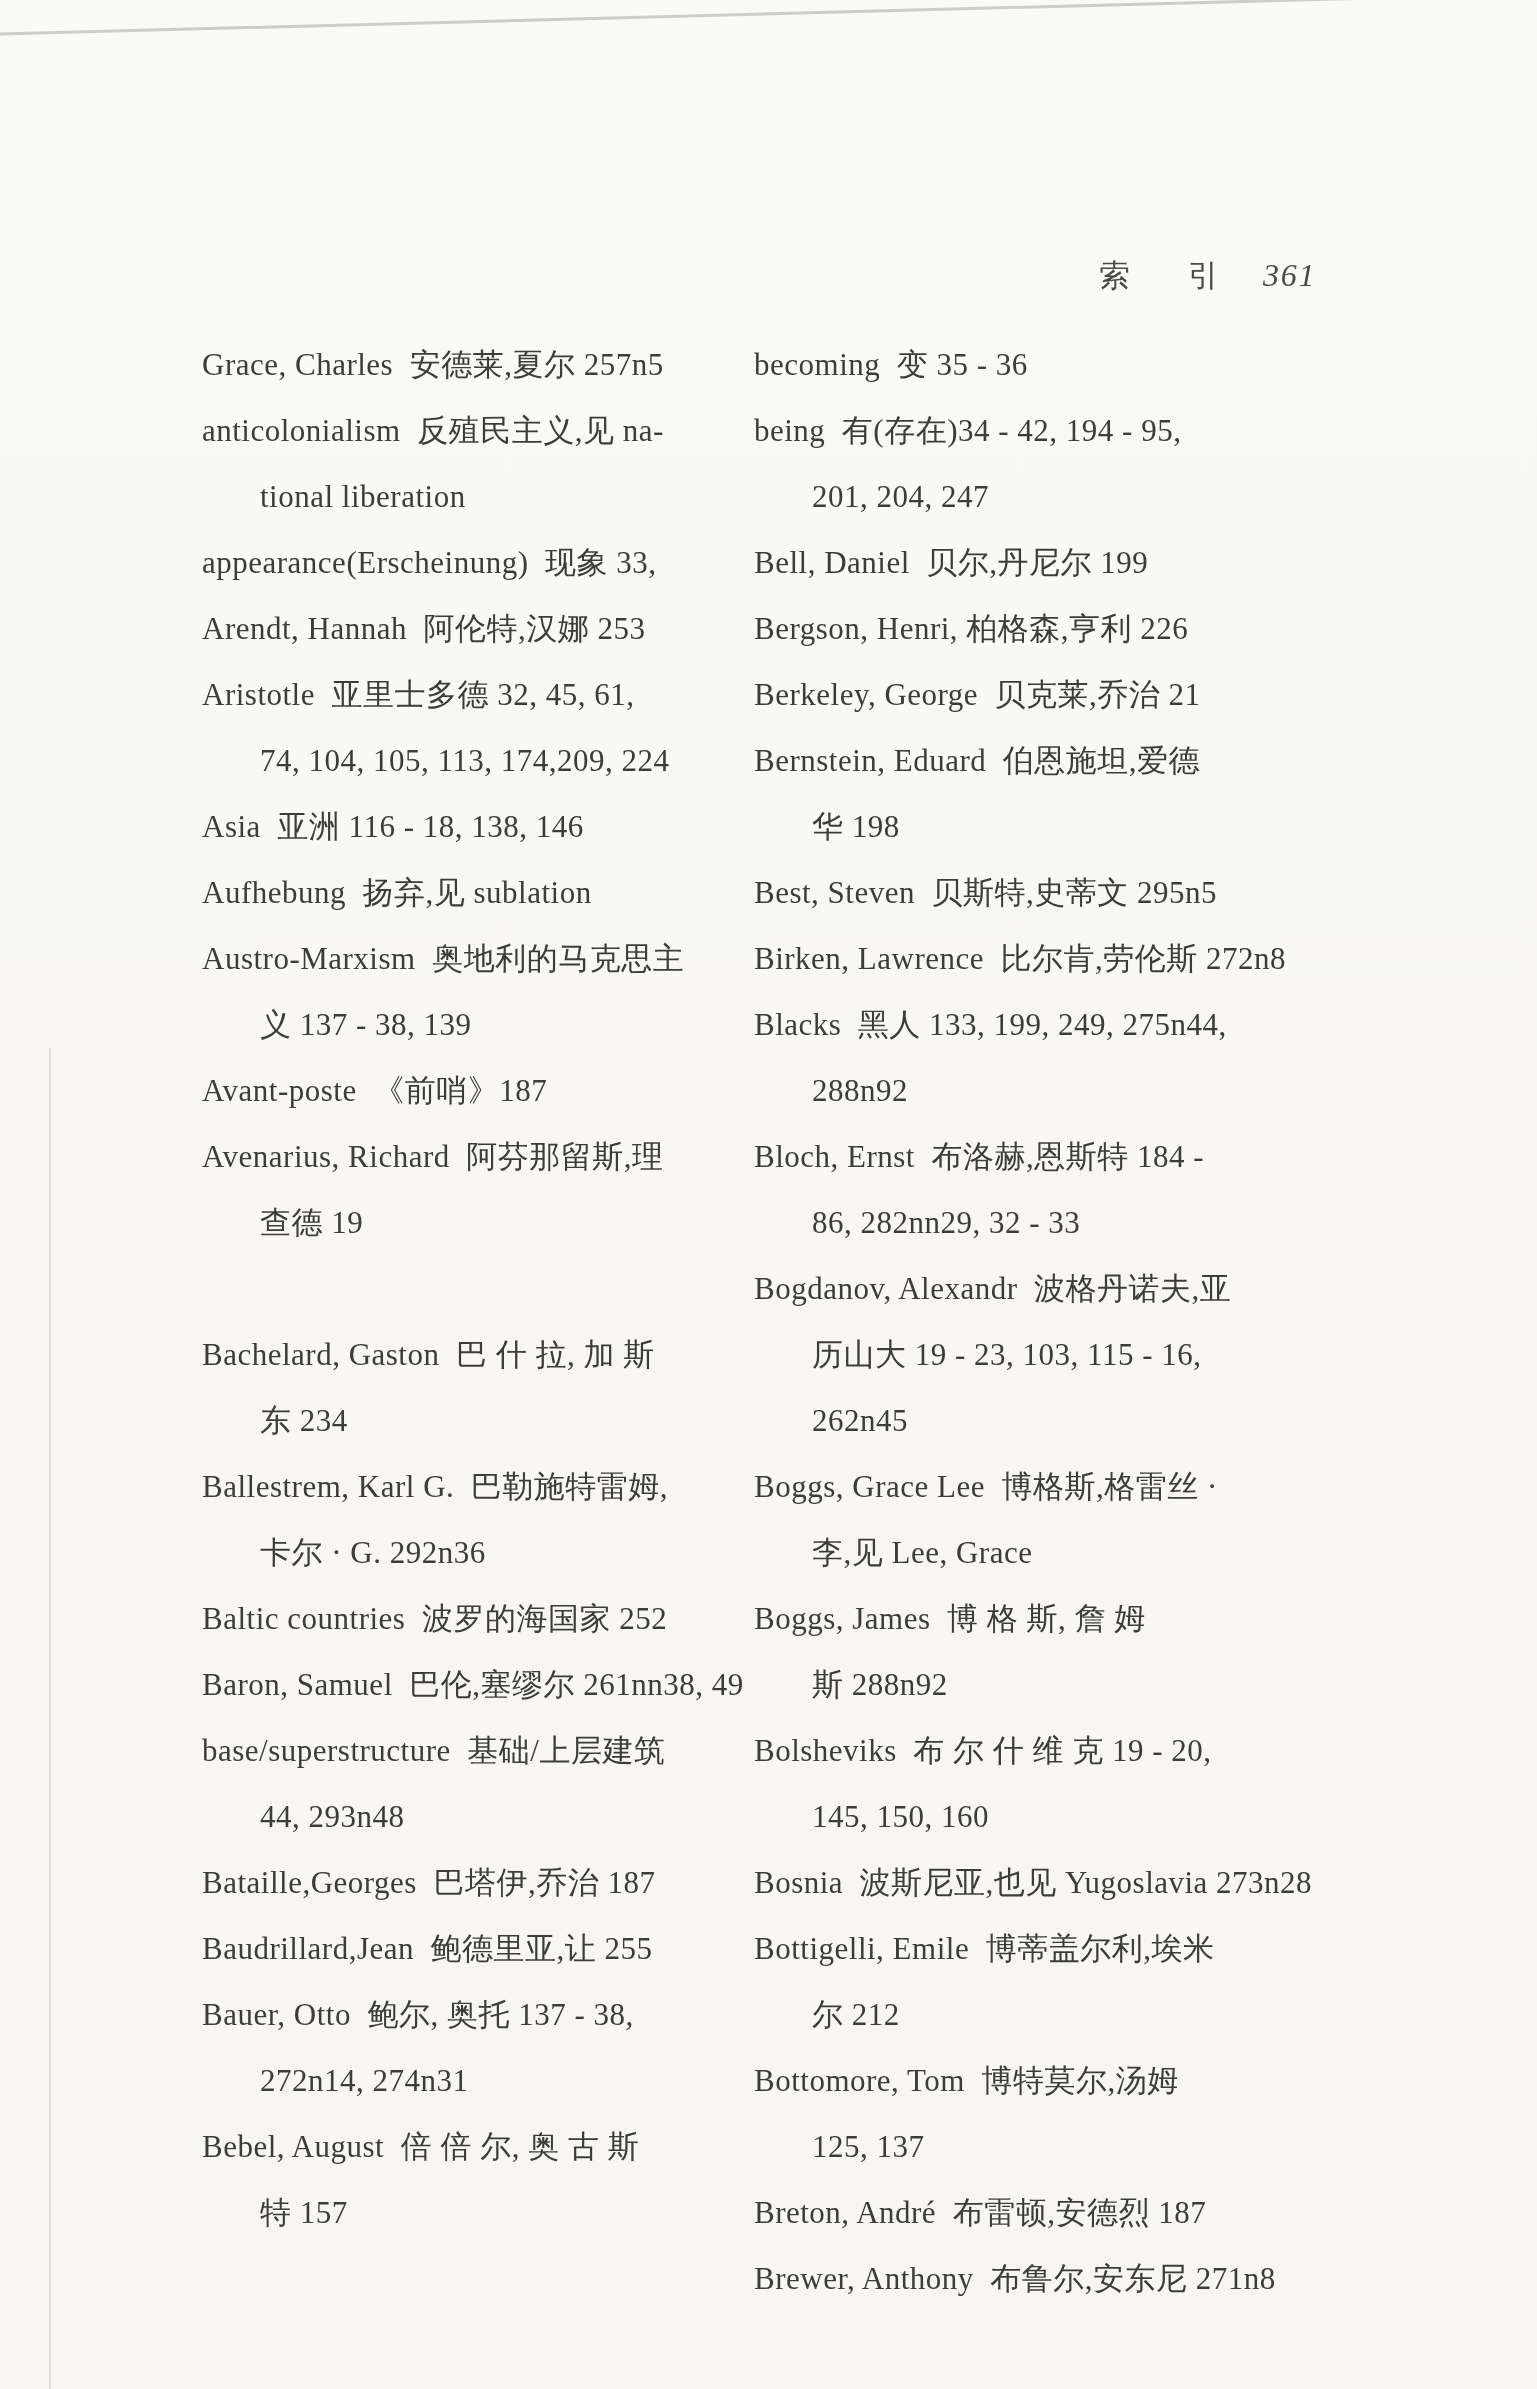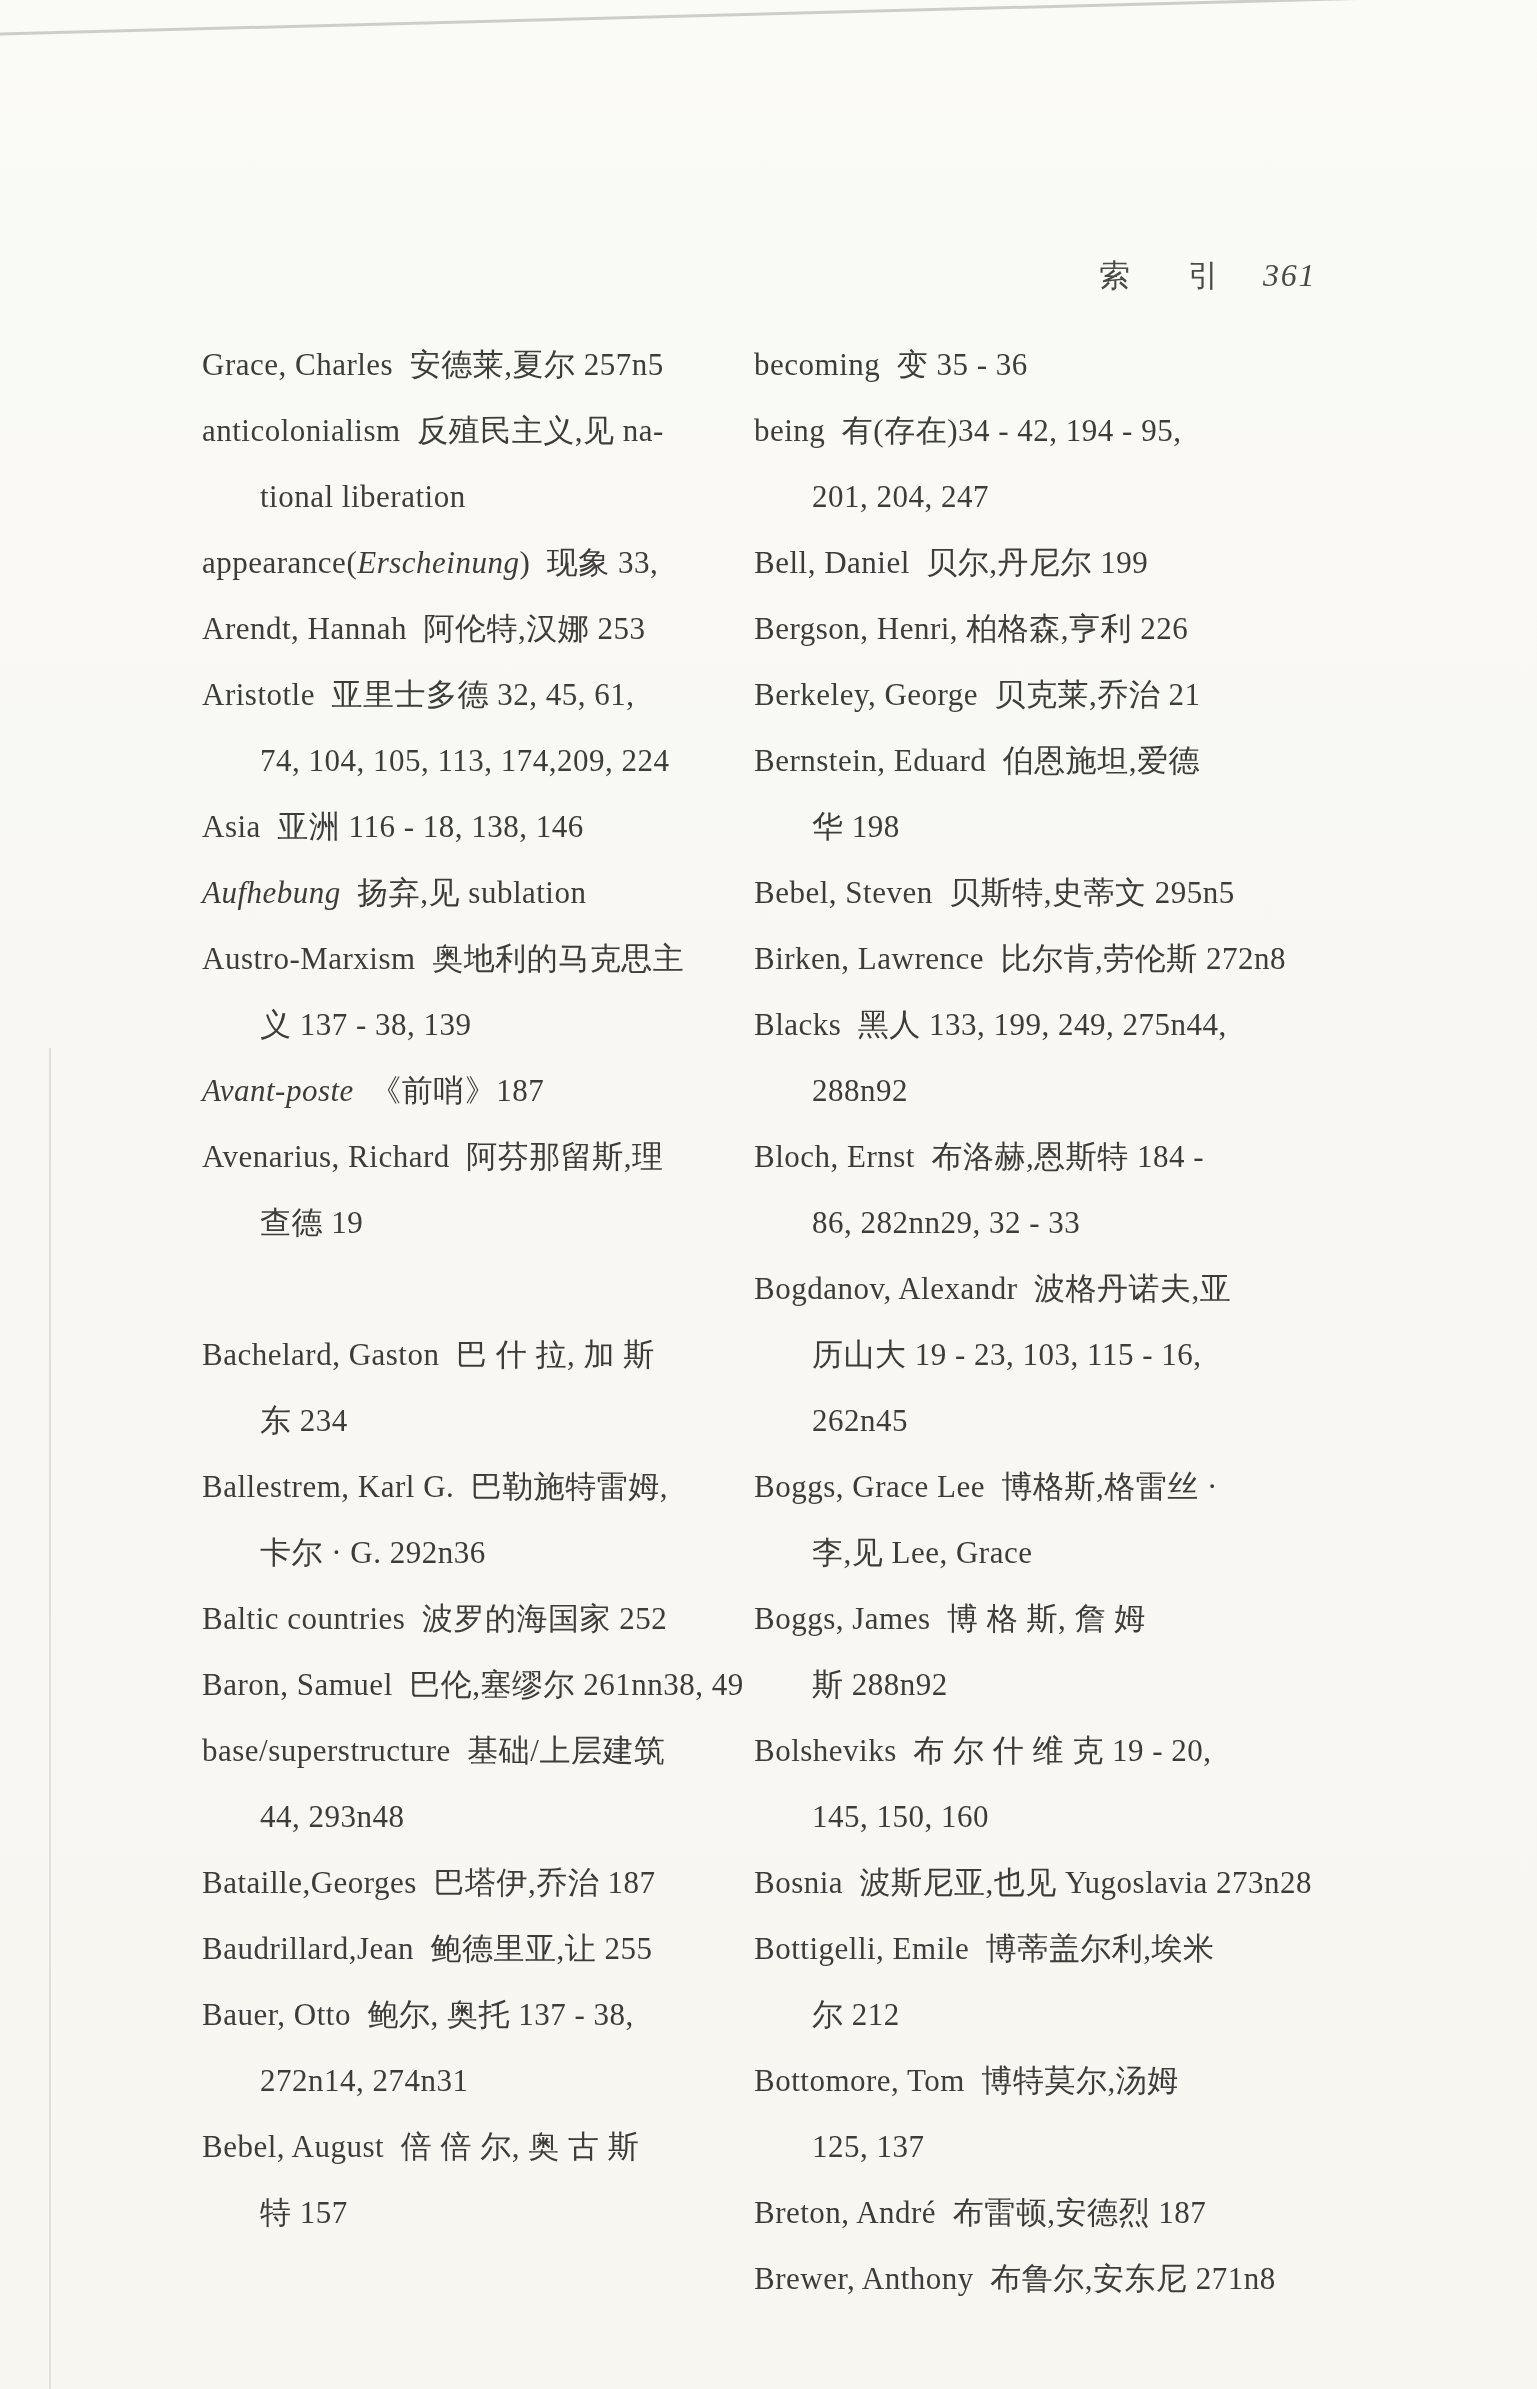--- a/index.html
+++ b/index.html
@@ -63,21 +63,21 @@
   .col.right { left: 754px; width: 602px; }
   .line {
     height: 66px;
     line-height: 66px;
     font-size: 31px;
     color: #3c3c3a;
     white-space: pre;
     letter-spacing: 0.5px;
   }
   .line.indent { padding-left: 58px; }
-  .it { font-style: italic; }
+  .it { }
 </style>
 </head>
 <body>
 
 <div class="page">
   <div class="scan-top-edge"></div>
   <div class="scan-left-edge"></div>
 
   <div class="header">
     <span class="t1">索</span>
@@ -118,21 +118,21 @@
     </div>
   <div class="col right" id="right-column">
       <div class="line"><span>becoming  变 35 - 36</span></div>
       <div class="line"><span>being  有(存在)34 - 42, 194 - 95,</span></div>
       <div class="line indent"><span>201, 204, 247</span></div>
       <div class="line"><span>Bell, Daniel  贝尔,丹尼尔 199</span></div>
       <div class="line"><span>Bergson, Henri, 柏格森,亨利 226</span></div>
       <div class="line"><span>Berkeley, George  贝克莱,乔治 21</span></div>
       <div class="line"><span>Bernstein, Eduard  伯恩施坦,爱德</span></div>
       <div class="line indent"><span>华 198</span></div>
-      <div class="line"><span>Bebel, Steven  贝斯特,史蒂文 295n5</span></div>
+      <div class="line"><span>Best, Steven  贝斯特,史蒂文 295n5</span></div>
       <div class="line"><span>Birken, Lawrence  比尔肯,劳伦斯 272n8</span></div>
       <div class="line"><span>Blacks  黑人 133, 199, 249, 275n44,</span></div>
       <div class="line indent"><span>288n92</span></div>
       <div class="line"><span>Bloch, Ernst  布洛赫,恩斯特 184 -</span></div>
       <div class="line indent"><span>86, 282nn29, 32 - 33</span></div>
       <div class="line"><span>Bogdanov, Alexandr  波格丹诺夫,亚</span></div>
       <div class="line indent"><span>历山大 19 - 23, 103, 115 - 16,</span></div>
       <div class="line indent"><span>262n45</span></div>
       <div class="line"><span>Boggs, Grace Lee  博格斯,格雷丝 ·</span></div>
       <div class="line indent"><span>李,见 Lee, Grace</span></div>

